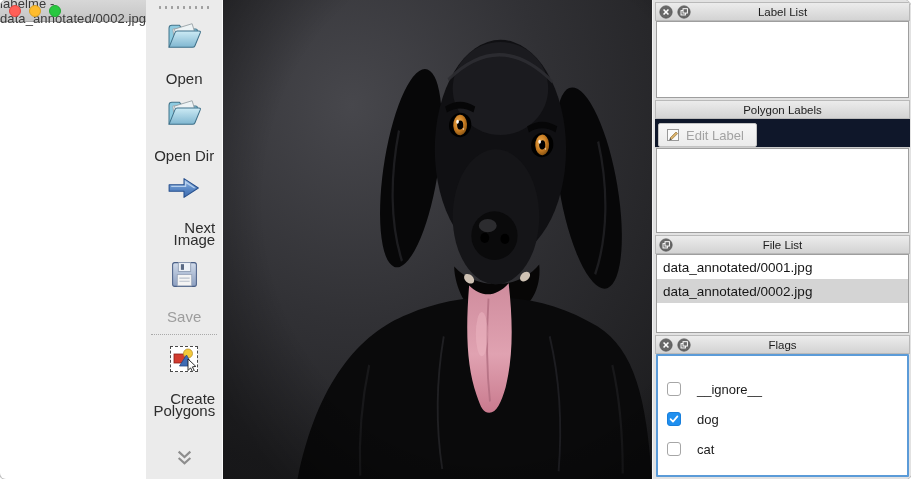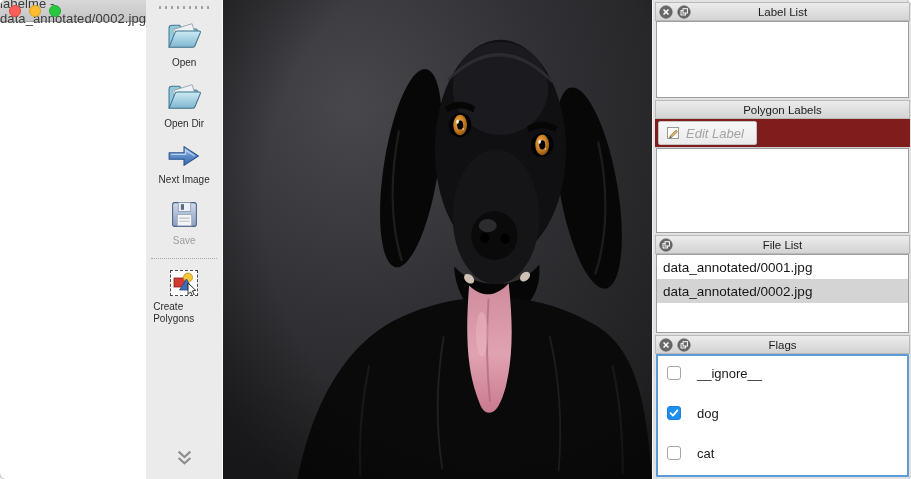--- a/index.html
+++ b/index.html
@@ -16,21 +16,21 @@
   .title-text{font-size:13px;color:#3b3b3b;font-weight:500;letter-spacing:.1px;}
 
   
   .main{flex:1;display:flex;min-height:0;background:#e4e4e4;}
 
   
   .toolbar{width:77px;flex:0 0 77px;background:#ebebeb;border-right:1px solid #fafafa;display:flex;flex-direction:column;align-items:center;padding-top:3px;}
   .drag-dots{width:58px;height:5px;margin:2px auto 4px;background-image:radial-gradient(circle,#9f9f9f 1.1px,transparent 1.4px);background-size:6px 5px;background-position:center;}
   .tool{display:flex;flex-direction:column;align-items:center;padding:7px 0 6px;cursor:default;width:100%;}
   .tool .ticon{display:flex;align-items:center;justify-content:center;}
-  .tool .tlabel{margin-top:5px;font-size:10px;color:#2d2d2d;text-align:left;line-height:12px;max-width:62px;}
+  .tool .tlabel{margin-top:21px;font-size:15px;color:#2d2d2d;text-align:right;line-height:12px;max-width:62px;}
   .tool.disabled .tlabel{color:#9d9d9d;}
   .tool-sep{width:66px;border-top:1px dotted #a9a9a9;margin:5px 0 4px;}
   .poly-box{width:28px;height:26px;background:#fff;border:1px dashed #4a4a4a;display:flex;align-items:center;justify-content:center;position:relative;}
   .poly-box svg{overflow:visible;}
   .toolbar .chevron{margin-top:auto;margin-bottom:10px;}
 
   
   .canvas{flex:1;position:relative;background:#2c2c2f;min-width:0;}
   .canvas svg{display:block;width:100%;height:100%;}
 
@@ -38,25 +38,25 @@
   .dock{width:259px;flex:0 0 259px;background:#e2e2e2;border-left:1px solid #f2f2f2;display:flex;flex-direction:column;padding:2px 1px 2px 2px;}
   .panel-hdr{height:19px;flex:0 0 19px;background:linear-gradient(180deg,#ececec,#d3d3d3);border:1px solid #b9b9b9;position:relative;display:flex;align-items:center;justify-content:center;}
   .panel-hdr .hdr-title{font-size:11.5px;color:#1c1c1c;}
   .hdr-btns{position:absolute;left:3px;top:0;height:100%;display:flex;align-items:center;gap:4px;}
   .hdr-btn{width:14px;height:14px;display:flex;align-items:center;justify-content:center;cursor:default;}
   .panel-gap{height:2px;flex:0 0 2px;}
   .list-box{background:#ffffff;border:1px solid #9e9e9e;margin:0 1px;}
   .lb-labellist{height:77px;flex:0 0 77px;}
   .lb-polygons{height:85px;flex:0 0 85px;}
   .lb-filelist{height:79px;flex:0 0 79px;display:flex;flex-direction:column;overflow:hidden;}
-  .editrow{height:29px;flex:0 0 29px;background:#7f1d1d;display:flex;align-items:center;padding-left:3px;border-bottom:1px solid #cdcdcd;font-style:italic;}
+  .editrow{height:29px;flex:0 0 29px;background:#0f172a;display:flex;align-items:flex-end;padding-left:3px;border-bottom:1px solid #cdcdcd;}
   .edit-btn{display:inline-flex;align-items:center;gap:5px;height:24px;padding:0 12px 0 6px;background:linear-gradient(180deg,#f7f7f7,#ebebeb);border:1px solid #c3c3c3;border-radius:2px;font-size:13px;color:#a3a3a3;}
   .file-row{height:24px;flex:0 0 24px;display:flex;align-items:center;padding-left:6px;font-size:13.5px;color:#161616;background:#fff;cursor:default;}
   .file-row.selected{background:#d4d4d4;}
-  .lb-flags{flex:1;margin:0 1px;background:#fff;border:2px solid #5b9bd8;border-radius:1px;padding-top:6px;display:flex;flex-direction:column;gap:18px;overflow:hidden;}
+  .lb-flags{flex:1;margin:0 1px;background:#fff;border:2px solid #5b9bd8;border-radius:1px;padding-top:22px;display:flex;flex-direction:column;gap:8px;overflow:hidden;}
   .flag-row{height:22px;flex:0 0 22px;display:flex;align-items:center;padding-left:9px;cursor:default;}
   .cbox{width:14px;height:14px;border:1px solid #a6a6a6;border-radius:3px;background:#fff;display:flex;align-items:center;justify-content:center;}
   .cbox.checked{background:#1f8fef;border-color:#187fdc;}
   .flag-label{margin-left:16px;font-size:13px;color:#1a1a1a;}
 
   
   .statusbar{height:24px;flex:0 0 24px;background:linear-gradient(180deg,#ebebeb,#cccccc);border-top:1px solid #adadad;display:flex;align-items:center;padding-left:8px;}
   .status-text{font-size:13px;color:#252525;}
 </style>
 </head>

